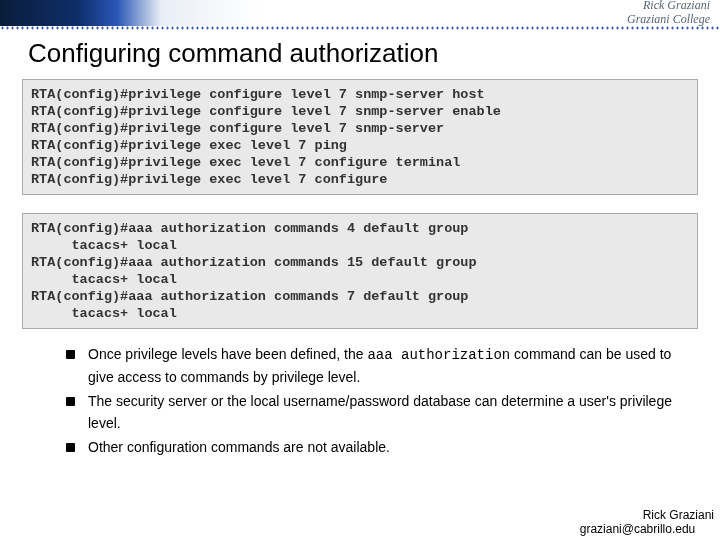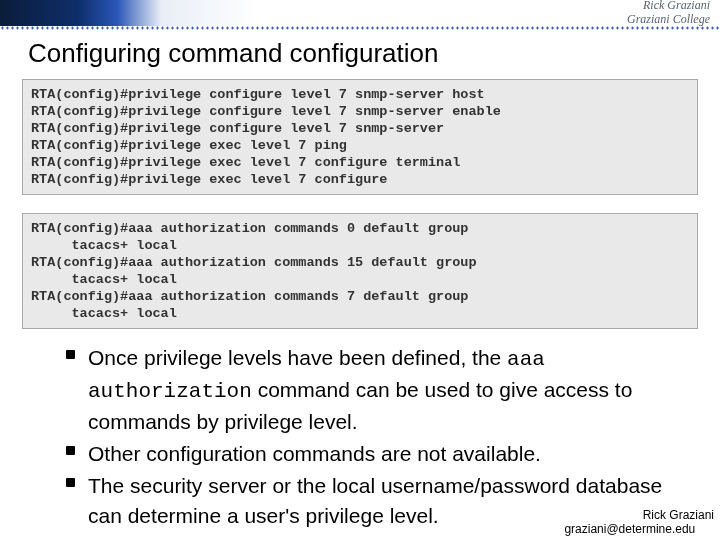--- a/index.html
+++ b/index.html
@@ -58,22 +58,22 @@
     font-family: "Courier New", Courier, monospace;
     font-size: 13.5px;
     line-height: 17px;
     white-space: pre;
     color: #333;
     font-weight: bold;
   }
   .gap { height: 8px; }
   .bullets {
     margin: 14px 26px 12px 26px;
-    font-size: 21px;
-    line-height: 30px;
+    font-size: 14px;
+    line-height: 22px;
   }
   .bullets li {
     list-style: none;
     position: relative;
     padding-left: 22px;
     margin-bottom: 2px;
   }
   .bullets li::before {
     content: "";
     position: absolute;
@@ -98,43 +98,43 @@
 
 <div class="topband">
   <div class="blob"></div>
   <div class="names">
     <div>Rick Graziani</div>
     <div>Graziani College</div>
   </div>
 </div>
 <div class="dotline"></div>
 
-<h1 class="title">Configuring command configuration</h1>
+<h1 class="title">Configuring command authorization</h1>
 
 <div class="termwrap">
   <div class="term" id="term1">RTA(config)#privilege configure level 7 snmp-server host
 RTA(config)#privilege configure level 7 snmp-server enable
 RTA(config)#privilege configure level 7 snmp-server
 RTA(config)#privilege exec level 7 ping
 RTA(config)#privilege exec level 7 configure terminal
 RTA(config)#privilege exec level 7 configure</div>
 </div>
 <div class="gap"></div>
 <div class="termwrap">
-  <div class="term" id="term2">RTA(config)#aaa authorization commands 0 default group
+  <div class="term" id="term2">RTA(config)#aaa authorization commands 4 default group
      tacacs+ local
 RTA(config)#aaa authorization commands 15 default group
      tacacs+ local
 RTA(config)#aaa authorization commands 7 default group
      tacacs+ local</div>
 </div>
 
 <ul class="bullets" id="bullets">
     <li>Once privilege levels have been defined, the <span class="mono">aaa authorization</span> command can be used to give access to commands by privilege level.</li>
+    <li>The security server or the local username/password database can determine a user's privilege level.</li>
     <li>Other configuration commands are not available.</li>
-    <li>The security server or the local username/password database can determine a user's privilege level.</li>
   </ul>
 
 <div class="footer">
   <span>Rick Graziani</span><br>
-  <span>graziani@determine.edu</span>
+  <span>graziani@cabrillo.edu</span>
   <span style="margin-left:2px;opacity:0;">44</span>
 </div>
 
 </body></html>

